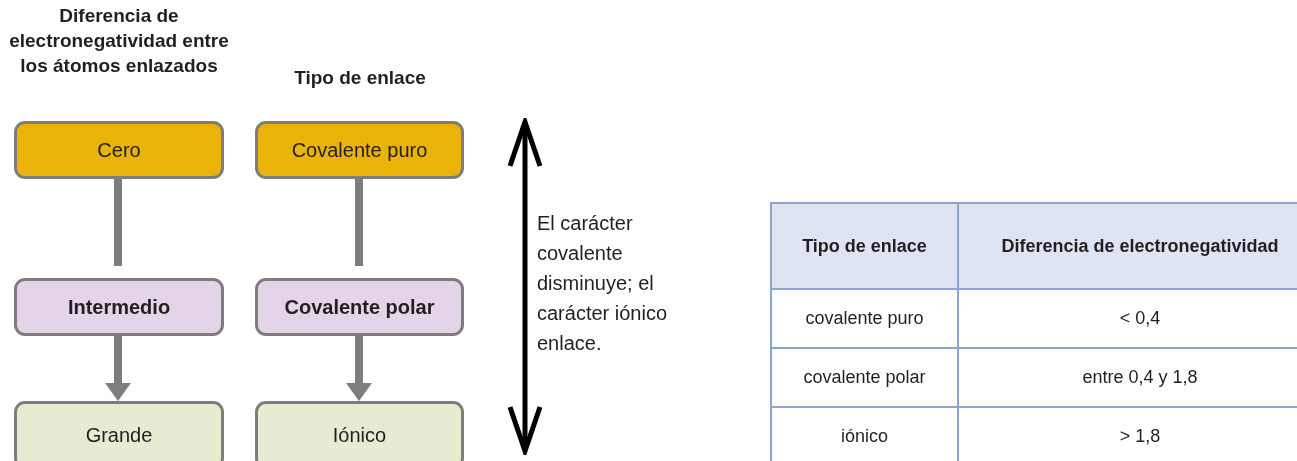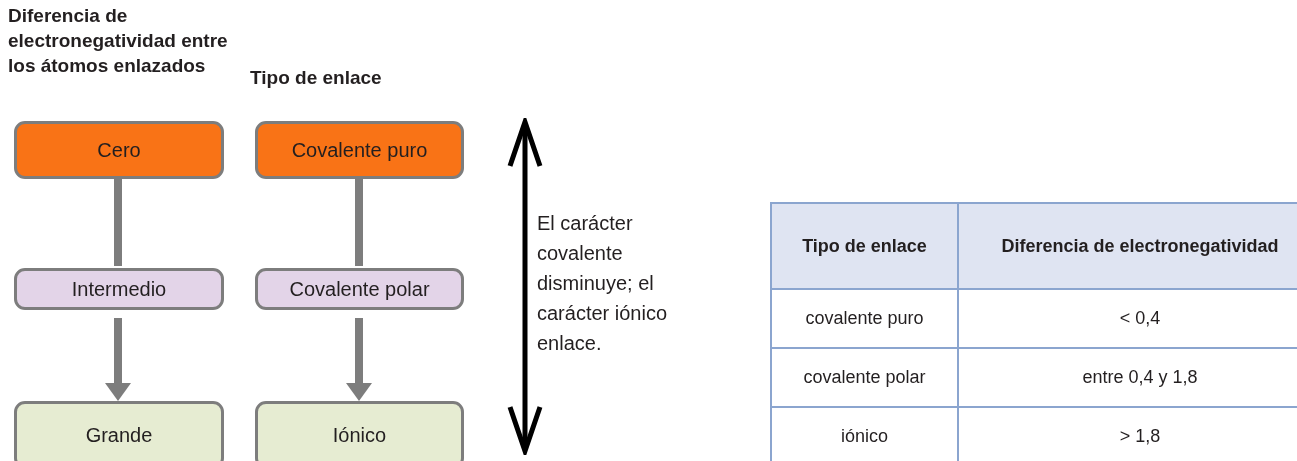--- a/index.html
+++ b/index.html
@@ -12,21 +12,21 @@
     height: 461px;
     position: relative;
     overflow: hidden;
     font-family: "Liberation Sans", sans-serif;
     color: #231f20;
   }
 
   
   .col-heading {
     position: absolute;
-    text-align: left;
+    text-align: center;
     font-weight: bold;
     font-size: 19px;
     line-height: 25px;
     color: #231f20;
   }
   #heading-electronegativity {
     left: 8px;
     top: 3px;
     width: 222px;
   }
@@ -45,24 +45,24 @@
     display: flex;
     align-items: center;
     justify-content: center;
     font-size: 20px;
     color: #231f20;
     z-index: 2;
   }
   .box-col1 { left: 14px;  width: 210px; }
   .box-col2 { left: 255px; width: 209px; }
   .box-row1 { top: 121px; height: 58px; }
-  .box-row2 { top: 268px; height: 42px; }
+  .box-row2 { top: 278px; height: 58px; font-weight: bold; }
   .box-row3 { top: 401px; height: 68px; justify-content: center; }
 
-  .fill-cream    { background: #f97316; }
+  .fill-cream    { background: #eab308; }
   .fill-lavender { background: #e3d4e8; }
   .fill-green    { background: #e6ecd2; }
   .conn-stem {
     position: absolute;
     width: 8px;
     background: #7d7d7d;
     z-index: 1;
   }
   .conn-head {
     position: absolute;

